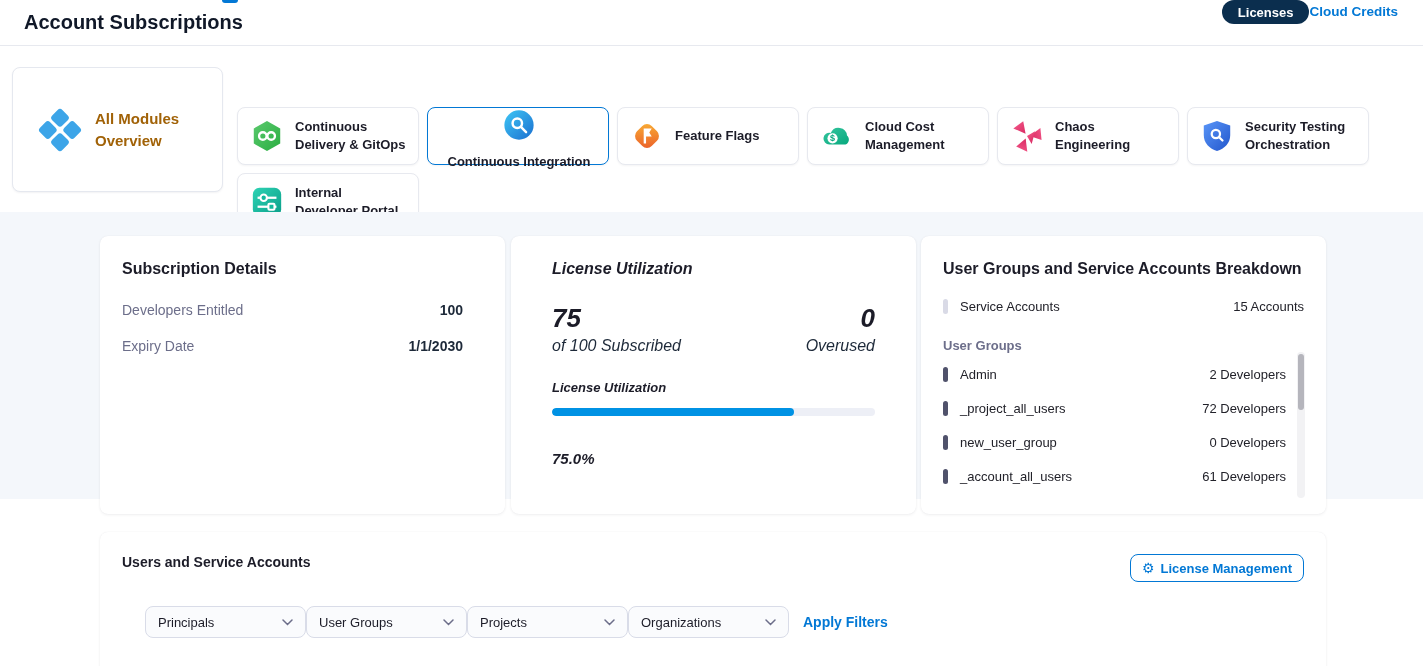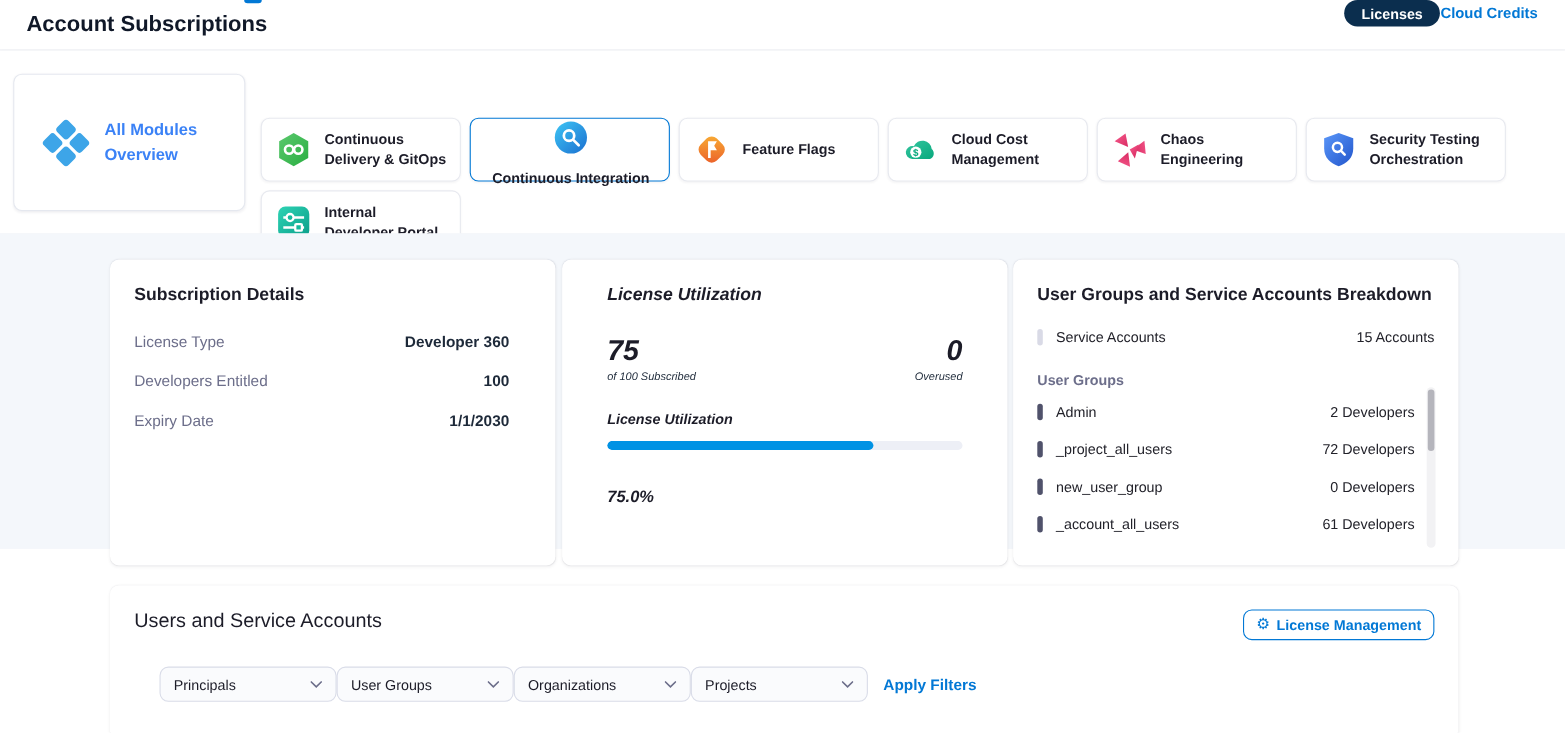--- a/index.html
+++ b/index.html
@@ -19,21 +19,21 @@
     font-family:"Liberation Sans", sans-serif; }
   .cloud-credits-link { margin-top:4px; color:#0278d5; font-size:13.5px; font-weight:700; text-decoration:none; cursor:pointer; }
 
   
   .modules { position:absolute; top:46px; left:0; right:0; height:166px; background:#fff;
     box-shadow:0 2px 4px rgba(40,41,61,.06); }
   .overview-card { position:absolute; left:12px; top:21px; width:211px; height:125px;
     background:#fff; border:1px solid #e5e8ef; border-radius:8px;
     box-shadow:0 1px 2px rgba(40,41,61,.06); display:flex; align-items:center; gap:12px;
     padding:0 14px 0 24px; cursor:pointer; }
-  .overview-label { font-size:15px; font-weight:700; color:#3b82f6; line-height:1.45; }
+  .overview-label { font-size:15px; font-weight:700; color:#a16207; line-height:1.45; }
   .module-grid { position:absolute; left:237px; top:22px; display:grid;
     grid-template-columns:repeat(6, 182px); grid-auto-rows:58px; gap:8px;margin-top:39px; }
   .mcard { background:#fff; border:1px solid #e7e9ef; border-radius:8px;
     box-shadow:0 1px 2px rgba(40,41,61,.05); display:flex; align-items:center; gap:11px;
     padding:0 10px 0 12px; cursor:pointer; }
   .mcard.selected { border:1.5px solid #0278d5;flex-direction:column; }
   .mlabel { font-size:13px; font-weight:600; color:#1c1c28; line-height:1.35; }
   .micon { flex:0 0 auto; display:flex; }
 
   
@@ -46,21 +46,21 @@
   .card-sub { left:100px; top:24px; width:405px; height:278px; padding:24px 42px 22px 22px; }
   .sub-row { display:flex; justify-content:space-between; align-items:center; height:36px; }
   .sub-rows { margin-top:14px; }
   .sub-label { font-size:14px; color:#6c6e8a; }
   .sub-value { font-size:14px; font-weight:700; color:#1d2939; }
 
   
   .card-util { left:511px; top:24px; width:405px; height:278px; padding:24px 41px;font-style:italic; }
   .util-numbers { display:flex; justify-content:space-between; margin-top:26px; }
   .util-big { font-size:26px; font-weight:700; color:#1c1c28; line-height:1.1; }
-  .util-caption { font-size:10px; color:#1d2939; margin-top:4px; }
+  .util-caption { font-size:16px; color:#1d2939; margin-top:4px; }
   .util-right { text-align:right; }
   .bar-label { margin-top:25px; font-size:13px; font-weight:700; color:#1c1c28; }
   .progress-track { margin-top:13px; width:100%; height:8px; background:#edeff6; border-radius:5px; overflow:hidden; }
   .progress-fill { height:100%; background:#0092e4; border-radius:5px; }
   .percent-label { margin-top:34px; font-size:15px; font-weight:700; color:#1c1c28; }
 
   
   .card-breakdown { left:921px; top:24px; width:405px; height:278px; padding:24px 22px; }
   .bd-row { display:flex; align-items:center; height:34px; }
   .bd-bullet { width:5px; height:15px; border-radius:3px; margin-right:12px; flex:0 0 auto; }
@@ -72,21 +72,21 @@
   .sa-row .bd-value { padding-right:0; }
   .ug-label { margin-top:19px; font-size:13px; font-weight:700; color:#6c6e8a; }
   .ug-list { margin-top:4px; }
   .bd-scrollbar { position:absolute; right:21px; top:116px; width:8px; height:146px;
     background:#f2f2f4; border-radius:4px; }
   .bd-thumb { position:absolute; top:2px; left:1px; width:6px; height:56px; background:#b5b5bc; border-radius:3px; }
 
   
   .card-users { left:100px; top:320px; width:1226px; height:170px; padding:22px; }
   .users-head { display:flex; justify-content:space-between; align-items:flex-start; }
-  .users-title { font-size:18px; font-weight:400; color:#1c1c28; }
+  .users-title { font-size:14px; font-weight:700; color:#1c1c28; }
   .lm-btn { display:flex; align-items:center; gap:6px; height:28px; padding:0 11px;
     background:#fff; border:1px solid #0278d5; border-radius:8px; color:#0278d5;
     font-size:13px; font-weight:700; cursor:pointer; font-family:"Liberation Sans", sans-serif; }
   .gear-glyph { font-family:"DejaVu Sans", sans-serif; font-size:14px; line-height:1; }
   .filters-row { margin-top:24px; margin-left:23px; display:flex; align-items:center; }
   .dropdown { width:161px; height:32px; background:#fafbfd;
     border:1px solid #d9dce8; border-radius:8px; display:flex; align-items:center;
     padding:0 12px; cursor:pointer; }
   .dropdown-label { font-size:13px; color:#1c1c28; }
   .chev { margin-left:auto; display:flex; }
@@ -249,24 +249,20 @@
 
     </div>
   </div>
 
   <div class="content">
 
     <div class="card card-sub">
       <div class="card-title">Subscription Details</div>
       <div class="sub-rows">
         <div class="sub-row">
-          <span class="sub-label">License Type</span>
-          <span class="sub-value">Developer 360</span>
-        </div>
-        <div class="sub-row">
           <span class="sub-label">Developers Entitled</span>
           <span class="sub-value">100</span>
         </div>
         <div class="sub-row">
           <span class="sub-label">Expiry Date</span>
           <span class="sub-value">1/1/2030</span>
         </div>
       </div>
     </div>
 
@@ -343,33 +339,33 @@
         </div>
         <div class="dropdown">
           <span class="dropdown-label">User Groups</span>
           <span class="chev">
             <svg width="11" height="7" viewBox="0 0 11 7">
                 <polyline points="1,1 5.5,5.5 10,1" fill="none" stroke="#6c6e8a" stroke-width="1.5" stroke-linecap="round"></polyline>
               </svg>
           </span>
         </div>
         <div class="dropdown">
+          <span class="dropdown-label">Projects</span>
+          <span class="chev">
+            <svg width="11" height="7" viewBox="0 0 11 7">
+                <polyline points="1,1 5.5,5.5 10,1" fill="none" stroke="#6c6e8a" stroke-width="1.5" stroke-linecap="round"></polyline>
+              </svg>
+          </span>
+        </div>
+        <div class="dropdown">
           <span class="dropdown-label">Organizations</span>
           <span class="chev">
             <svg width="11" height="7" viewBox="0 0 11 7">
                 <polyline points="1,1 5.5,5.5 10,1" fill="none" stroke="#6c6e8a" stroke-width="1.5" stroke-linecap="round"></polyline>
               </svg>
           </span>
         </div>
-        <div class="dropdown">
-          <span class="dropdown-label">Projects</span>
-          <span class="chev">
-            <svg width="11" height="7" viewBox="0 0 11 7">
-                <polyline points="1,1 5.5,5.5 10,1" fill="none" stroke="#6c6e8a" stroke-width="1.5" stroke-linecap="round"></polyline>
-              </svg>
-          </span>
-        </div>
         <a class="apply-filters">Apply Filters</a>
       </div>
     </div>
 
   </div>
 </div>
 
 </body></html>

